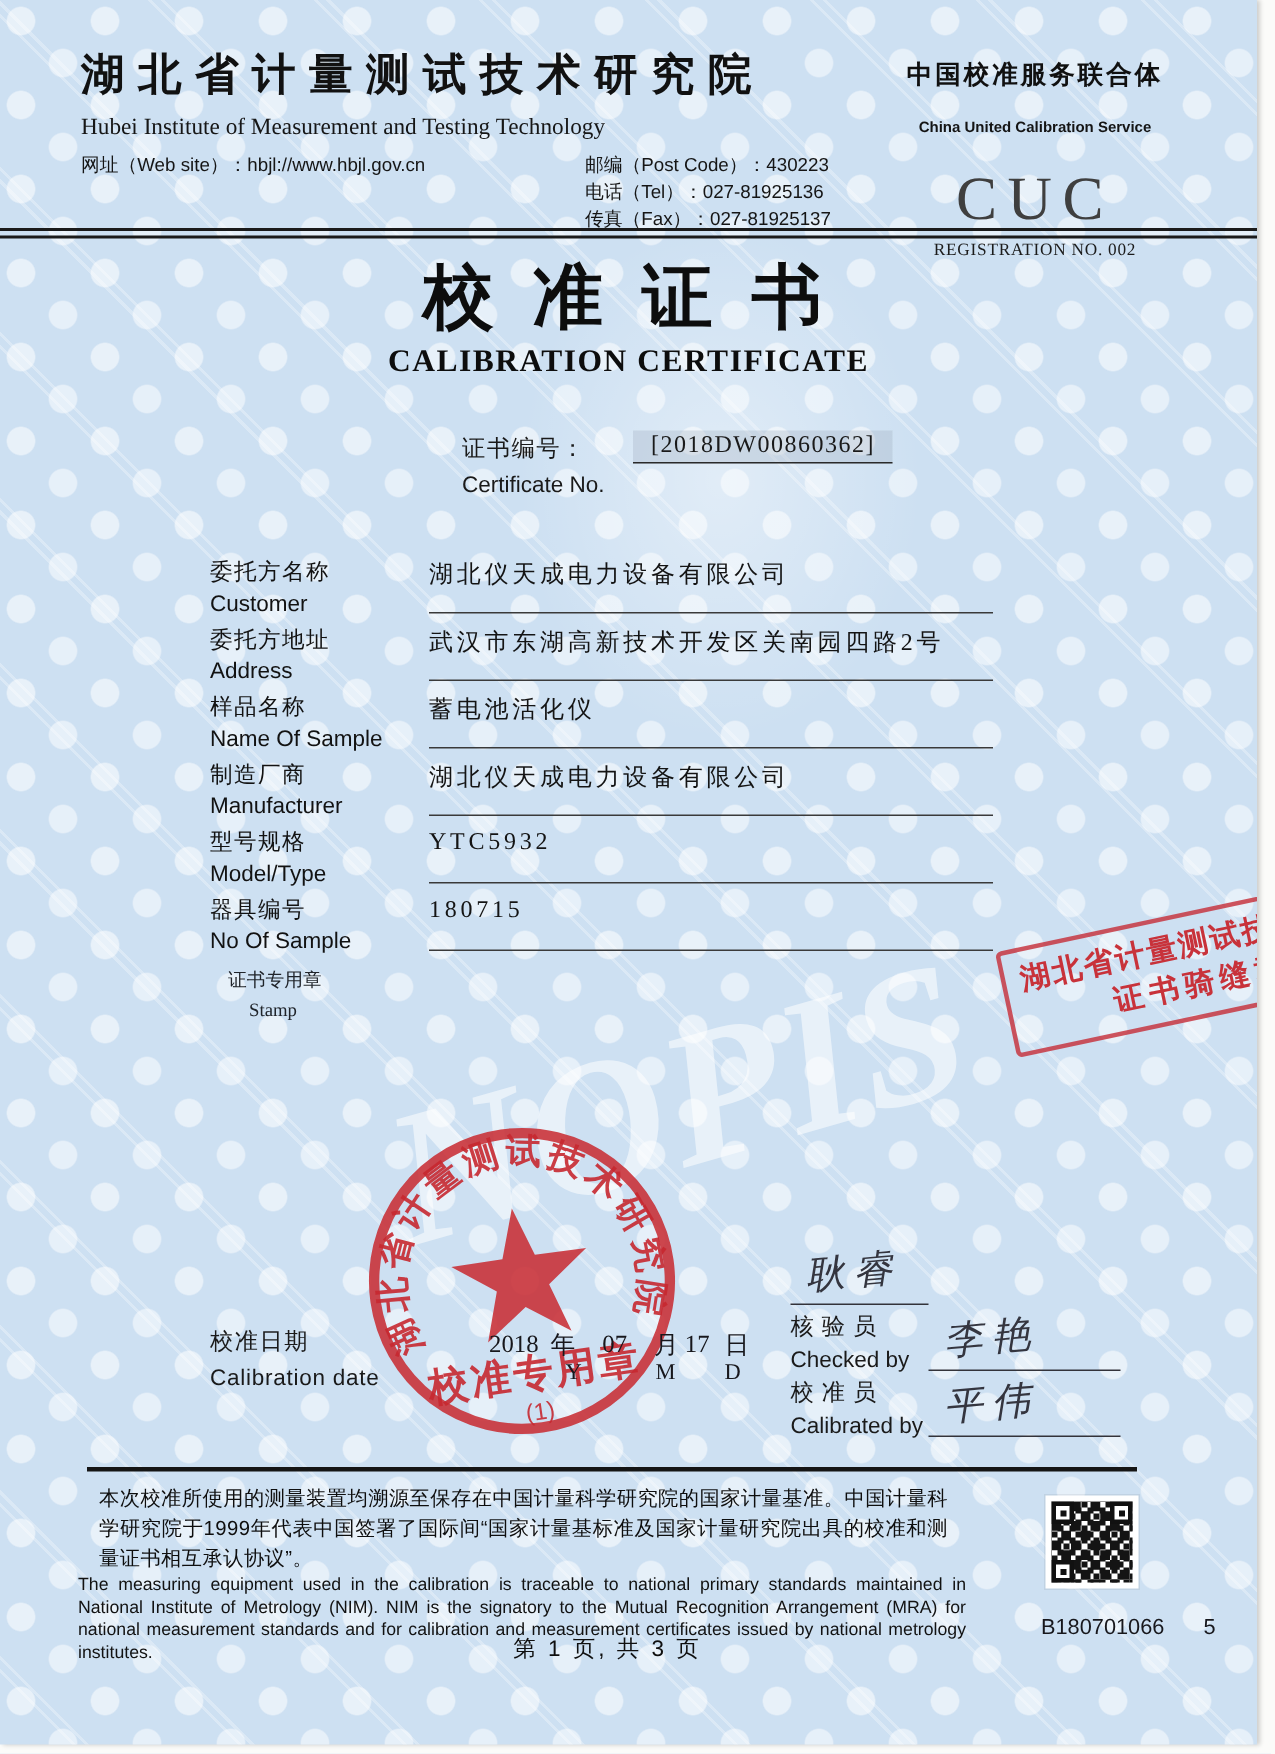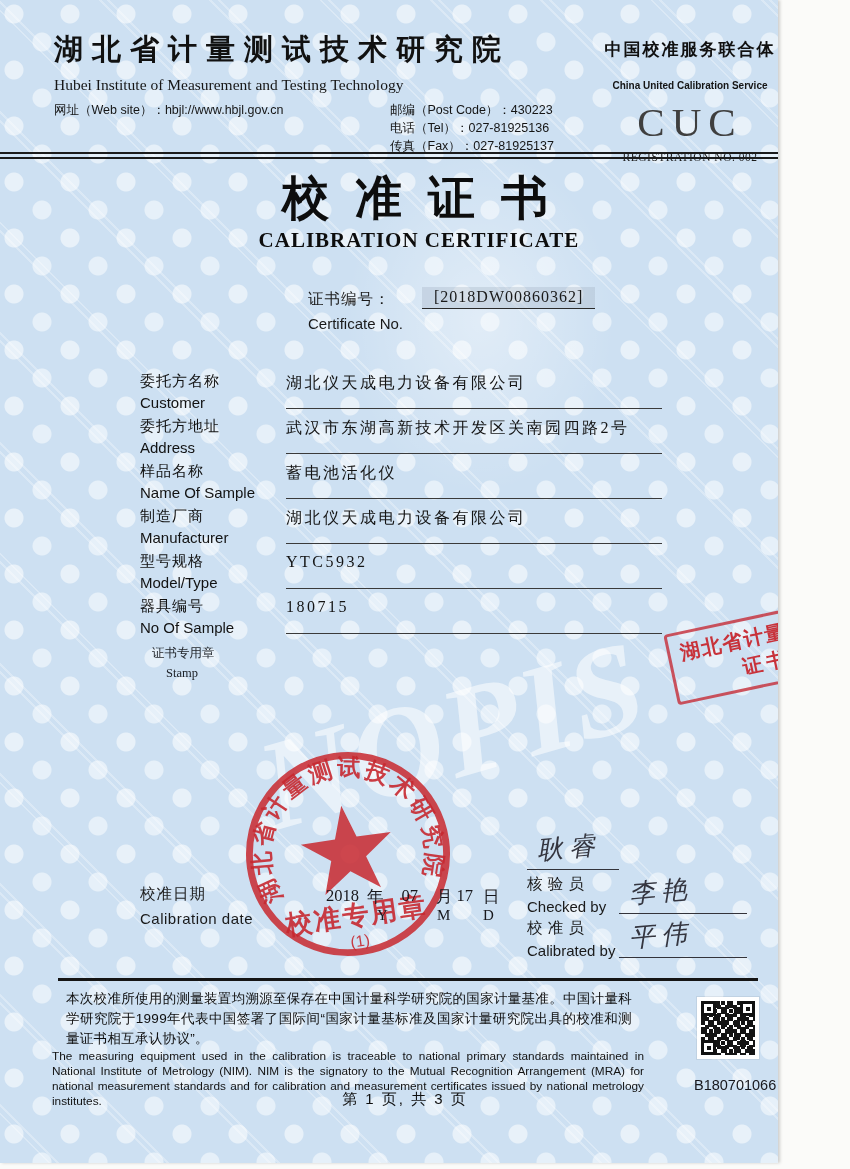--- a/index.html
+++ b/index.html
@@ -1,37 +1,37 @@
 <!DOCTYPE html>
 <html><head>
 <meta charset="utf-8">
 <style>
   * { margin:0; padding:0; box-sizing:border-box; }
   html,body { width:850px; height:1169px; background:#fbfbf9; font-family:"Liberation Sans",sans-serif; }
   .sheet {
-    position:absolute; left:0; top:0; width:778px; height:1163px; overflow:hidden;
+    position:absolute; left:0; top:0; width:838px; height:1163px; overflow:hidden;
     color:#1a1a1a;
     background:
       radial-gradient(circle at 14px 14px, rgba(255,255,255,.55) 9px, rgba(255,255,255,0) 10px),
       radial-gradient(circle at 42px 42px, rgba(255,255,255,.50) 9px, rgba(255,255,255,0) 10px),
       repeating-linear-gradient(45deg, rgba(255,255,255,0) 0 34px, rgba(255,255,255,.28) 34px 36px, rgba(255,255,255,0) 36px 40px, rgba(255,255,255,.28) 40px 42px, rgba(255,255,255,0) 42px 78px),
       #cde0f2;
     background-size:56px 56px, 56px 56px, auto, auto;
     box-shadow:2px 0 3px rgba(0,0,0,.18);
   }
   .abs { position:absolute; }
 
   
   .org-cn { left:54px; top:30px; font-size:29px; font-weight:bold; letter-spacing:9px; color:#111; }
   .org-en { left:54px; top:76px; font-family:"Liberation Serif",serif; font-size:15.5px; color:#161616; }
   .contact { left:54px; top:101px; display:grid; grid-template-columns:334px auto; column-gap:2px; font-size:12.5px; line-height:1.45; color:#151515; }
   .cuc-block { left:568px; top:38px; width:244px; text-align:center; }
   .cuc-cn { font-size:17px; font-weight:bold; letter-spacing:2px; color:#101010; }
   .cuc-en { font-size:10px; font-weight:bold; margin-top:19px; color:#141414; }
-  .cuc-abbr { font-family:"Liberation Serif",serif; font-size:41px; letter-spacing:7px; color:#3f3f3f; margin-top:7px; }
+  .cuc-abbr { font-family:"Liberation Serif",serif; font-size:41px; letter-spacing:7px; color:#3f3f3f; margin-top:17px; }
   .cuc-reg { font-family:"Liberation Serif",serif; font-size:11.5px; letter-spacing:.5px; margin-top:5px; color:#1c1c1c; }
   .double-rule { left:0; top:152px; width:838px; height:7px; border-top:2.5px solid #1b1b1b; border-bottom:2px solid #1b1b1b; }
 
   
   .title-cn { left:0; top:167px; width:838px; text-align:center; padding-left:18px;
               font-family:"Liberation Serif",serif; font-size:47px; font-weight:bold; letter-spacing:26px; color:#0d0d0d; }
   .title-en { left:0; top:228px; width:838px; text-align:center;
               font-family:Liberation Serif, serif; font-size:21px; font-weight:bold; letter-spacing:1px; color:#0d0d0d; }
 
   

